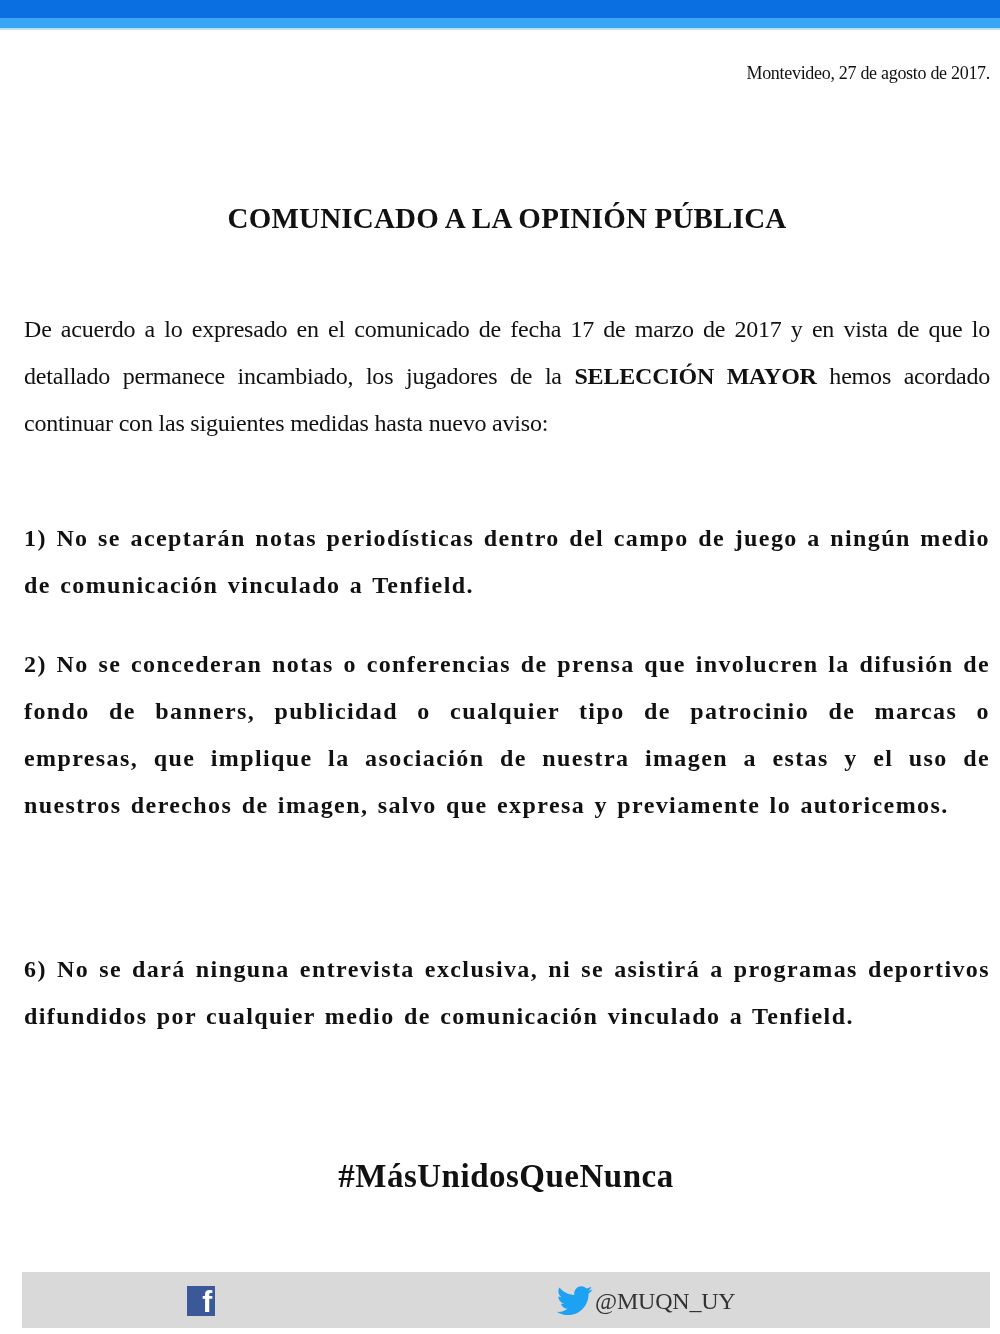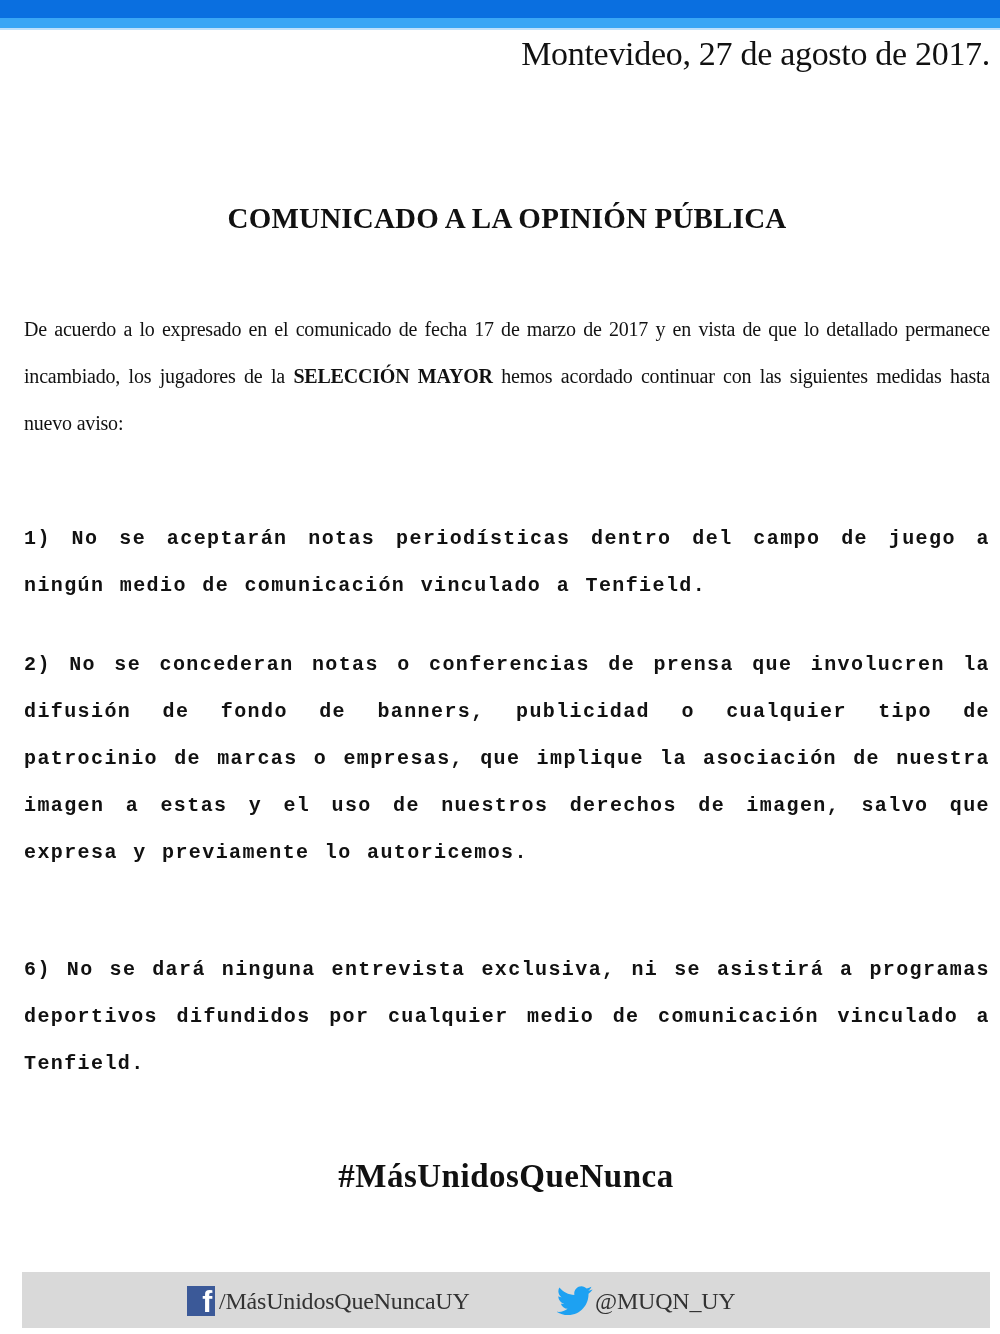--- a/index.html
+++ b/index.html
@@ -7,34 +7,34 @@
     width: 1000px; height: 1334px; position: relative; overflow: hidden;
     background: #ffffff; color: #111111;
     font-family: "Liberation Serif", "DejaVu Serif", serif;
   }
   .topbar { position: absolute; left: 0; top: 0; width: 1000px; height: 30px; }
   .topbar .dark { height: 18px; background: #0a6fe0; }
   .topbar .light { height: 10px; background: #39a6f5; }
   .topbar .edge { height: 2px; background: #bfe1fb; }
 
   .date {
-    position: absolute; right: 10px; top: 35px;
-    font-size: 34px; letter-spacing: -0.3px;
+    position: absolute; right: 10px; top: 63px;
+    font-size: 18px; letter-spacing: -0.3px;
   }
   .title {
     position: absolute; left: 0; width: 1014px; top: 202px; text-align: center;
     font-size: 29px; font-weight: bold; letter-spacing: 0.2px;
   }
   .para {
     position: absolute; left: 24px; width: 966px;
-    font-size: 20px; line-height: 47px; text-align: justify; text-align-last: left;
+    font-size: 24px; line-height: 47px; text-align: justify; text-align-last: left;
   }
   .intro { top: 306px; letter-spacing: -0.2px; }
   .intro b { font-weight: bold; }
-  .measure { font-weight: bold; letter-spacing: 1.4px; word-spacing: 2px; font-family: Liberation Mono, monospace; }
+  .measure { font-weight: bold; letter-spacing: 1.4px; word-spacing: 2px; }
   .m1 { top: 515px; }
   .m2 { top: 641px; }
   .m3 { top: 946px; }
 
   .hashtag {
     position: absolute; left: 0; width: 1012px; top: 1158px; text-align: center;
     font-size: 33px; font-weight: bold; letter-spacing: 0.5px;
   }
   .footer {
     position: absolute; left: 22px; top: 1272px; width: 968px; height: 56px;
@@ -74,21 +74,20 @@
 <div class="para measure m2">2) No se concederan notas o conferencias de prensa que involucren la difusión de fondo de banners, publicidad o cualquier tipo de patrocinio de marcas o empresas, que implique la asociación de nuestra imagen a estas y el uso de nuestros derechos de imagen, salvo que expresa y previamente lo autoricemos.</div>
 <div class="para measure m3">6) No se dará ninguna entrevista exclusiva, ni se asistirá a programas deportivos difundidos por cualquier medio de comunicación vinculado a Tenfield.</div>
 
 <div class="hashtag">#MásUnidosQueNunca</div>
 
 <div class="footer">
   <div class="social fb">
     <div class="fb-icon">
         <span>f</span>
       </div>
-    <span>/MásUnidosQueNuncaUY</span>
   </div>
   <div class="social tw">
     <svg class="tw-icon" viewBox="0 0 24 20">
       <path fill="#1da1f2" d="M23.6 2.4c-.9.4-1.8.6-2.8.8 1-.6 1.8-1.5 2.1-2.7-.9.6-2 1-3.1 1.2C18.9.7 17.7.1 16.3.1c-2.7 0-4.8 2.2-4.8 4.8 0 .4 0 .8.1 1.1C7.6 5.8 4 3.9 1.6 1 1.2 1.7.9 2.6.9 3.5c0 1.7.9 3.2 2.2 4-.8 0-1.5-.2-2.2-.6v.1c0 2.3 1.7 4.3 3.9 4.7-.4.1-.8.2-1.3.2-.3 0-.6 0-.9-.1.6 1.9 2.4 3.3 4.5 3.4-1.7 1.3-3.7 2.1-6 2.1-.4 0-.8 0-1.2-.1 2.1 1.4 4.7 2.2 7.4 2.2 8.9 0 13.7-7.4 13.7-13.7v-.6c1-.7 1.8-1.6 2.5-2.5z"></path>
     </svg>
     <span>@MUQN_UY</span>
   </div>
 </div>
 
 </body></html>

